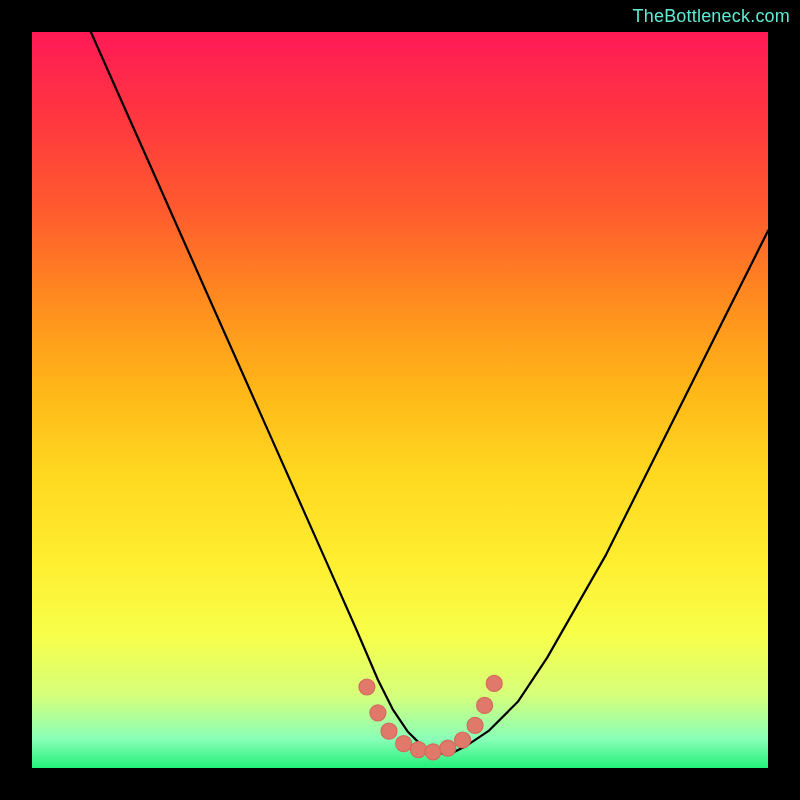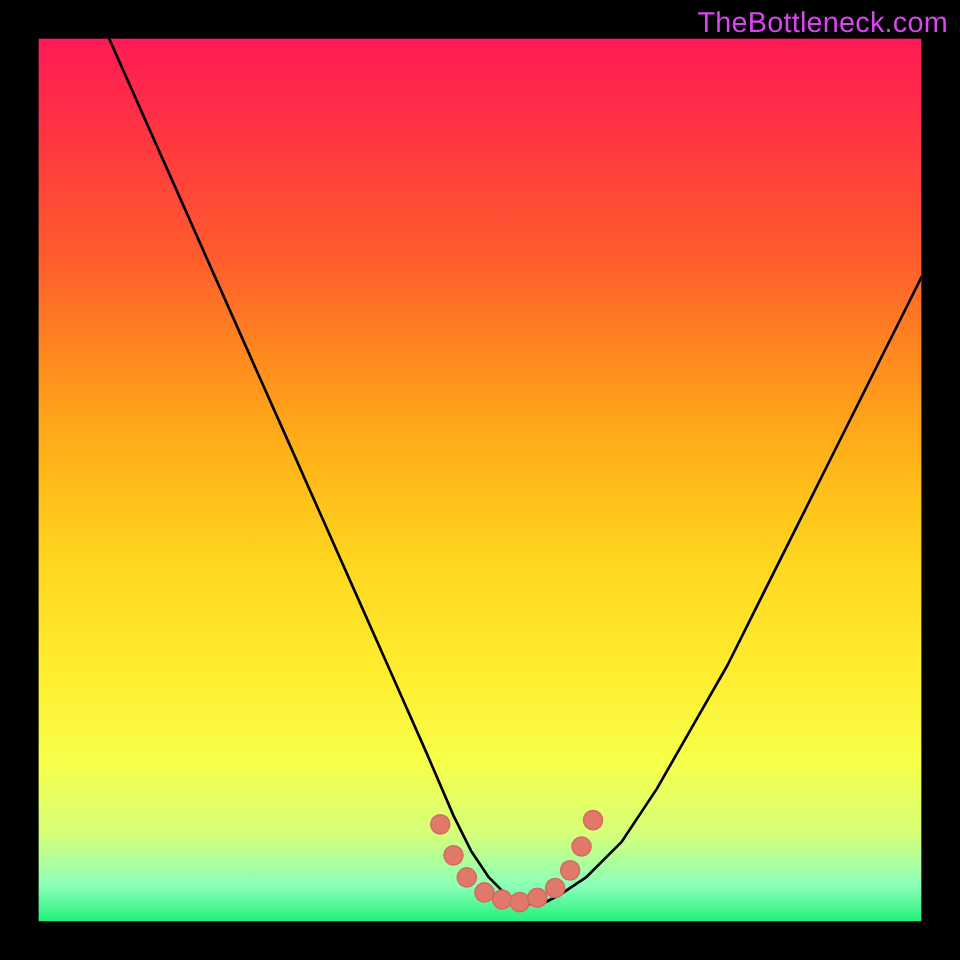--- a/index.html
+++ b/index.html
@@ -57,22 +57,22 @@
   }
   .curve circle.marker {
     fill: #e0796a;
     stroke: #d46a5d;
     stroke-width: 1.2;
   }
   .watermark {
     position: absolute;
     top: 6px;
     right: 10px;
-    color: #d946ef;
-    font-size: 24px;
+    color: #5eead4;
+    font-size: 18px;
     font-weight: 500;
     letter-spacing: 0.2px;
     user-select: none;
   }
 </style>
 </head>
 <body>
 
 <div class="frame">
   <div class="plot">

